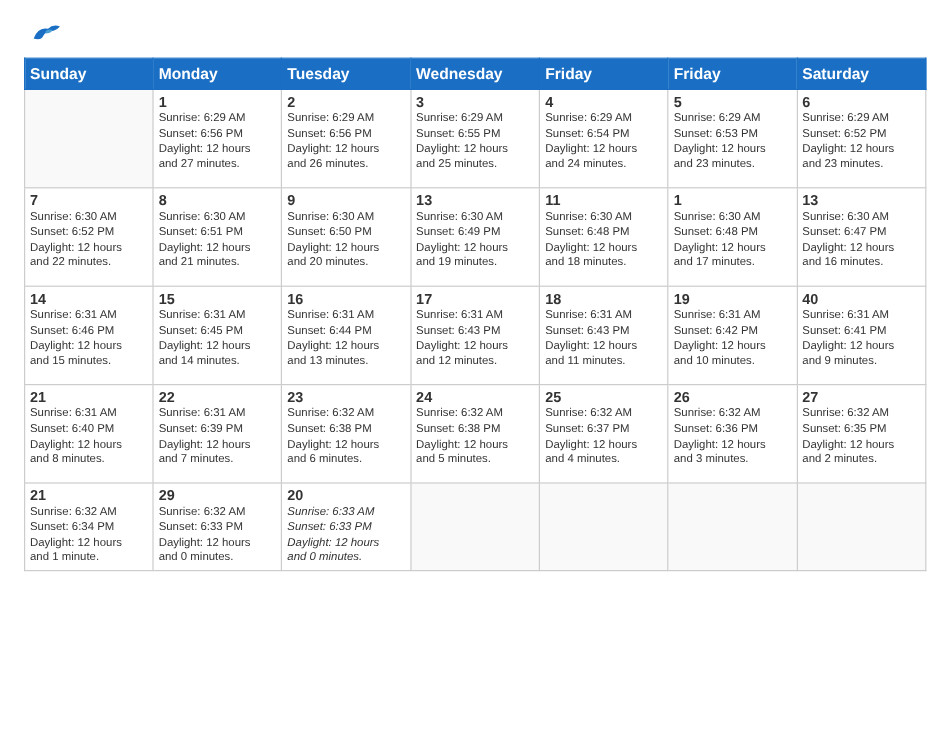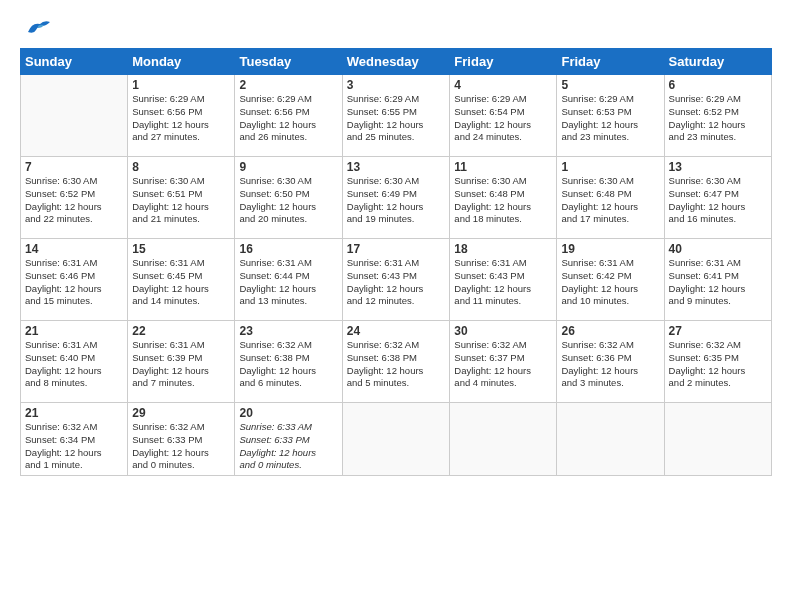--- a/index.html
+++ b/index.html
@@ -309,21 +309,21 @@
 and 6 minutes.</div>
           </td>
           <td>
             <span class="day-num">24</span>
             <div class="day-info" style="white-space: pre-line;">Sunrise: 6:32 AM
 Sunset: 6:38 PM
 Daylight: 12 hours
 and 5 minutes.</div>
           </td>
           <td>
-            <span class="day-num">30</span>
+            <span class="day-num">25</span>
             <div class="day-info" style="white-space: pre-line;">Sunrise: 6:32 AM
 Sunset: 6:37 PM
 Daylight: 12 hours
 and 4 minutes.</div>
           </td>
           <td>
             <span class="day-num">26</span>
             <div class="day-info" style="white-space: pre-line;">Sunrise: 6:32 AM
 Sunset: 6:36 PM
 Daylight: 12 hours

